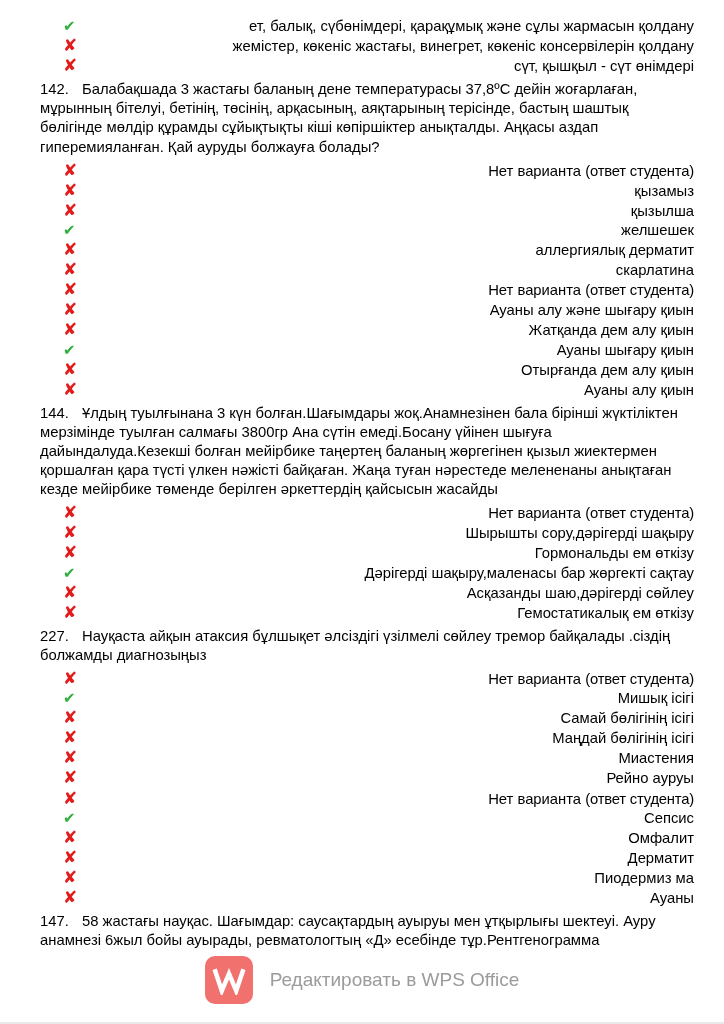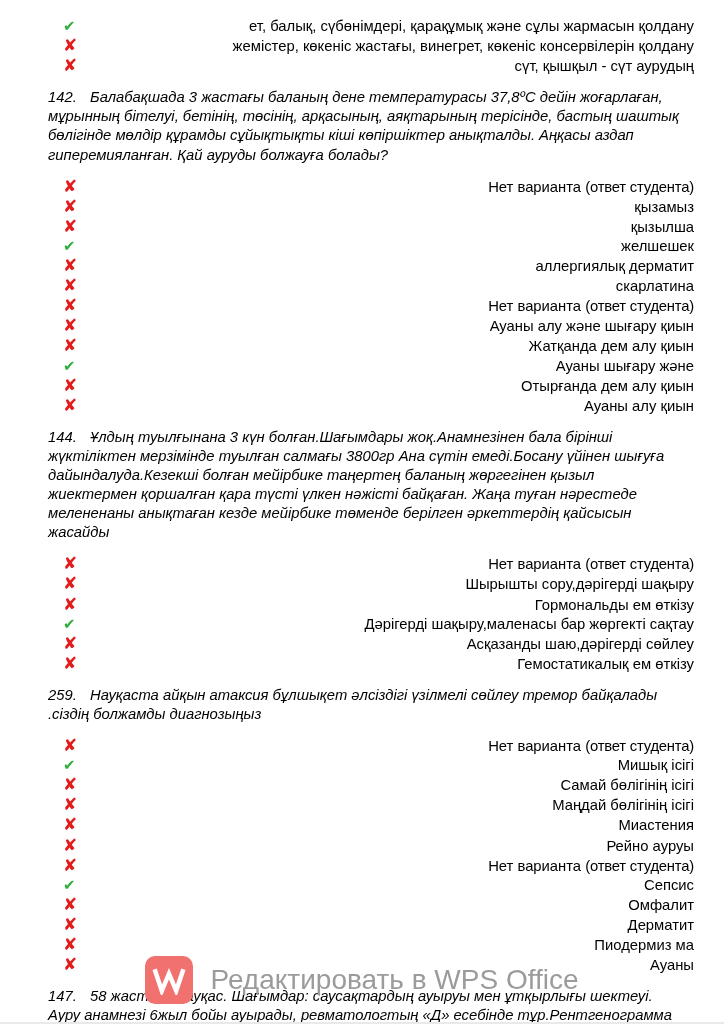--- a/index.html
+++ b/index.html
@@ -10,42 +10,42 @@
     --divider:#e9e9e9;
   }
   html,body{margin:0;padding:0;}
   body{
     width:724px;height:1024px;position:relative;overflow:hidden;
     background:#ffffff;color:#000;
     font-family:"Liberation Sans","DejaVu Sans",sans-serif;
     font-size:14.8px;line-height:19.1px;
   }
   .doc{padding:17px 30px 0 36px;width:658px;}
-  .q-text{margin:12px;font-style:italic;}
+  .q-text{margin:4px;}
   .q-num{display:inline-block;min-width:42px;}
   .opt{display:flex;align-items:baseline;margin-left:27px;}
   .mark{
     flex:0 0 20px;width:20px;
     font-family:"DejaVu Sans",sans-serif;
     font-weight:bold;
   }
   .mark.wrong{color:var(--wrong_mark);font-size:17px;}
   .mark.correct{color:var(--correct_mark);font-size:15px;}
   .opt-text{flex:1 1 auto;text-align:right;}
   .suffix{font-weight:400;letter-spacing:-0.2px;}
   .footer{
     position:absolute;left:0;top:956px;width:724px;
     display:flex;align-items:center;justify-content:center;gap:17px;
   }
   .wps-logo{
     width:48px;height:48px;border-radius:10px;background:var(--logo_bg);
     display:flex;align-items:center;justify-content:center;flex:0 0 48px;
     cursor:pointer;
   }
-  .footer-text{font-size:28px;color:var(--footer_text);white-space:nowrap;}
+  .footer-text{font-size:19px;color:var(--footer_text);white-space:nowrap;}
   .bottom-line{
     position:absolute;left:0;bottom:0;width:724px;height:2px;
     background:var(--divider);
   }
 </style>
 </head>
 <body>
 
 <div class="doc" id="doc">
   <div class="opt">
@@ -53,21 +53,21 @@
     <span class="opt-text"><span class="t">ет, балық, сүбөнімдері, қарақұмық және сұлы жармасын қолдану</span><span class="suffix"></span></span>
   </div>
 
   <div class="opt">
     <span class="mark wrong">✘</span>
     <span class="opt-text"><span class="t">жемістер, көкеніс жастағы, винегрет, көкеніс консервілерін қолдану</span><span class="suffix"></span></span>
   </div>
 
   <div class="opt">
     <span class="mark wrong">✘</span>
-    <span class="opt-text"><span class="t">сүт, қышқыл -  сүт аурудың</span><span class="suffix"></span></span>
+    <span class="opt-text"><span class="t">сүт, қышқыл -  сүт өнімдері</span><span class="suffix"></span></span>
   </div>
 
   <div class="question">
     <p class="q-text"><span class="q-num">142.</span><span class="q-body">Балабақшада 3 жастағы баланың дене температурасы 37,8ºС дейін жоғарлаған, мұрынның бітелуі, бетінің, төсінің, арқасының, аяқтарының терісінде, бастың шаштық бөлігінде мөлдір құрамды сұйықтықты кіші көпіршіктер анықталды. Аңқасы аздап гиперемияланған. Қай ауруды болжауға болады?</span></p>
     <div class="opts">
   <div class="opt">
     <span class="mark wrong">✘</span>
     <span class="opt-text"><span class="t">Нет варианта </span><span class="suffix">(ответ студента)</span></span>
   </div>
 
@@ -110,21 +110,21 @@
     <span class="opt-text"><span class="t">Ауаны алу және шығару қиын</span><span class="suffix"></span></span>
   </div>
 
   <div class="opt">
     <span class="mark wrong">✘</span>
     <span class="opt-text"><span class="t">Жатқанда дем алу қиын</span><span class="suffix"></span></span>
   </div>
 
   <div class="opt">
     <span class="mark correct">✔</span>
-    <span class="opt-text"><span class="t">Ауаны шығару және</span><span class="suffix"></span></span>
+    <span class="opt-text"><span class="t">Ауаны шығару қиын</span><span class="suffix"></span></span>
   </div>
 
   <div class="opt">
     <span class="mark wrong">✘</span>
     <span class="opt-text"><span class="t">Отырғанда дем алу қиын</span><span class="suffix"></span></span>
   </div>
 
   <div class="opt">
     <span class="mark wrong">✘</span>
     <span class="opt-text"><span class="t">Ауаны алу қиын</span><span class="suffix"></span></span>
@@ -161,21 +161,21 @@
   </div>
 
   <div class="opt">
     <span class="mark wrong">✘</span>
     <span class="opt-text"><span class="t">Гемостатикалық ем өткізу</span><span class="suffix"></span></span>
   </div>
 </div>
   </div>
 
   <div class="question">
-    <p class="q-text"><span class="q-num">259.</span><span class="q-body">Науқаста айқын атаксия бұлшықет әлсіздігі үзілмелі сөйлеу тремор байқалады .сіздің болжамды диагнозыңыз</span></p>
+    <p class="q-text"><span class="q-num">227.</span><span class="q-body">Науқаста айқын атаксия бұлшықет әлсіздігі үзілмелі сөйлеу тремор байқалады .сіздің болжамды диагнозыңыз</span></p>
     <div class="opts">
   <div class="opt">
     <span class="mark wrong">✘</span>
     <span class="opt-text"><span class="t">Нет варианта </span><span class="suffix">(ответ студента)</span></span>
   </div>
 
   <div class="opt">
     <span class="mark correct">✔</span>
     <span class="opt-text"><span class="t">Мишық ісігі</span><span class="suffix"></span></span>
   </div>

